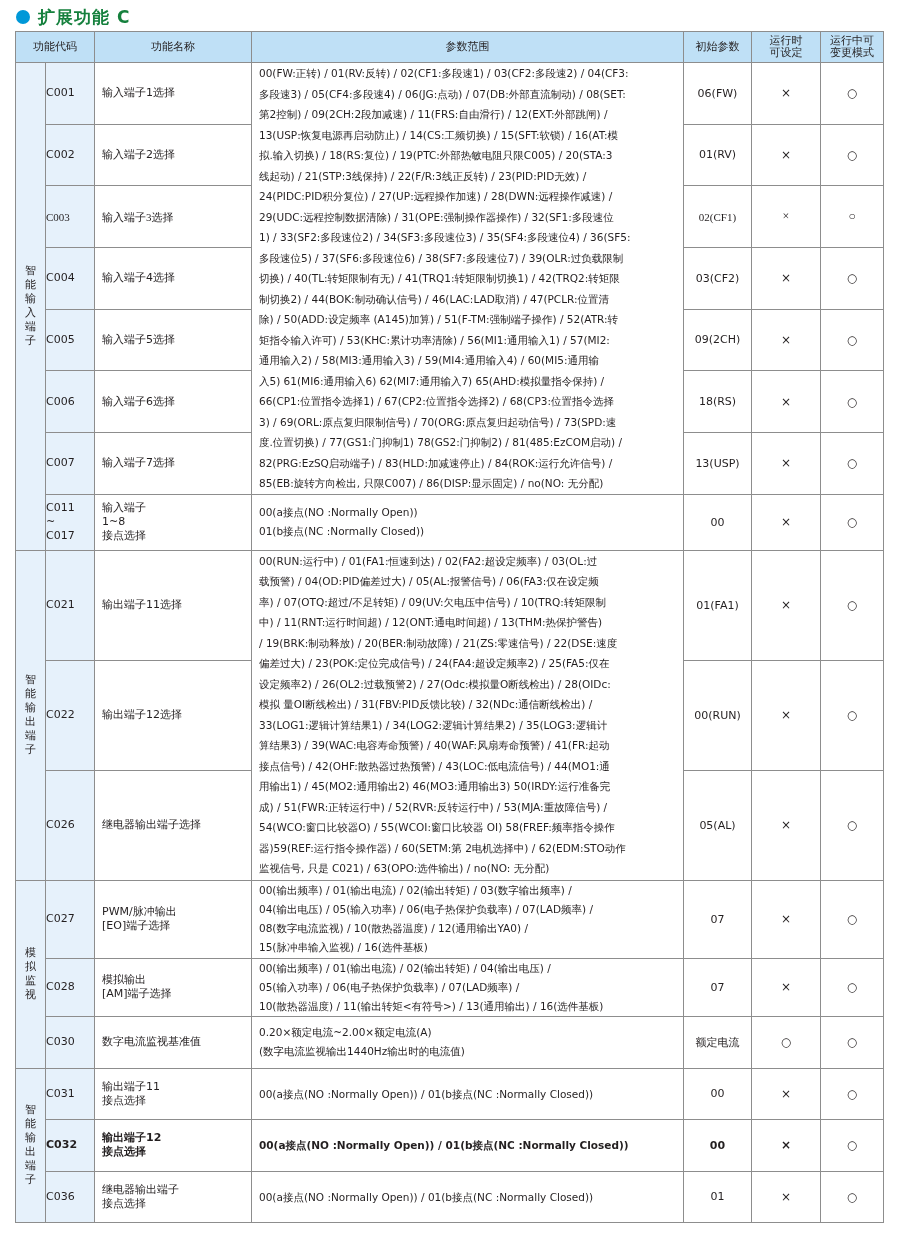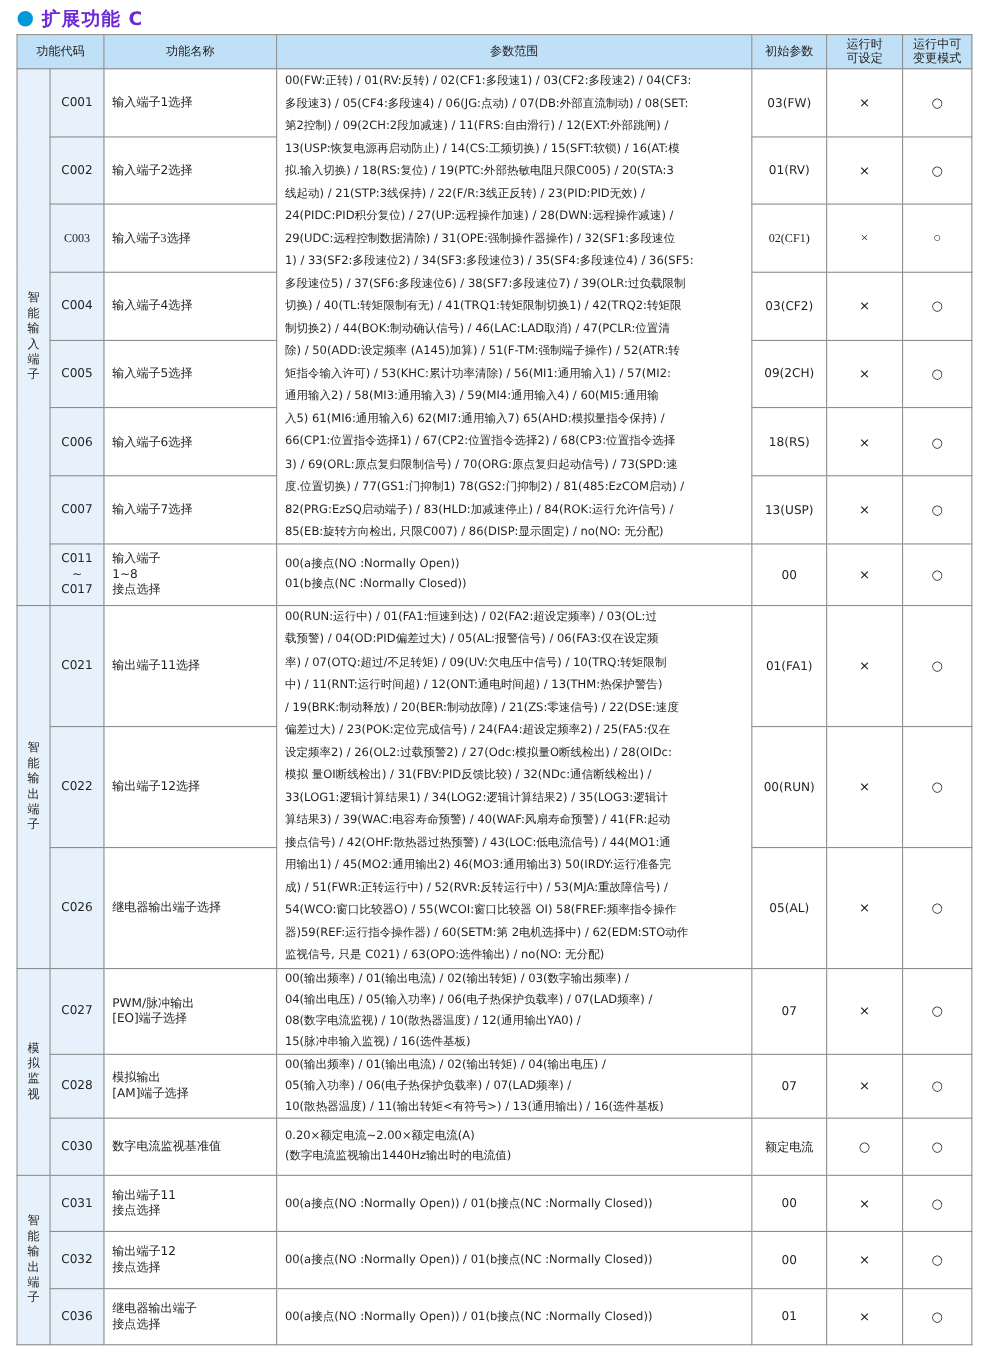--- a/index.html
+++ b/index.html
@@ -1,26 +1,26 @@
 <!DOCTYPE html>
 <html><head>
 <meta charset="utf-8">
 <style>
   * { box-sizing: border-box; margin: 0; padding: 0; }
   html, body { width: 900px; height: 1235px; background: #ffffff; }
   body { font-family: "DejaVu Sans", "Liberation Sans", sans-serif; color: #231f20; position: relative; overflow: hidden; }
   .title { position: absolute; left: 16px; top: 4px; height: 26px; display: flex; align-items: center; }
   .title .dot { width: 14px; height: 14px; border-radius: 50%; background: #0098d8; margin-right: 8px; }
-  .title .text { font-size: 17px; font-weight: bold; color: #6d28d9; letter-spacing: 1px; }
+  .title .text { font-size: 17px; font-weight: bold; color: #15803d; letter-spacing: 1px; }
   table { position: absolute; left: 15px; top: 31px; width: 868px; border-collapse: collapse; table-layout: fixed; font-size: 10.5px; }
   td, th { border: 1px solid #8d8d8d; }
   th { background: #bfe0f6; font-weight: normal; font-size: 11px; text-align: center; height: 31px; line-height: 12px; }
   td.grp { background: #e6f1fb; text-align: center; vertical-align: middle; font-size: 11px; line-height: 14px; margin-left: 28px; }
   td.grp span { display: inline-block; width: 12px; word-break: break-all; }
-  td.code { background: #e6f1fb; text-align: center; font-size: 11px; line-height: 14px; }
+  td.code { background: #e6f1fb; text-align: left; font-size: 11px; line-height: 14px; }
   td.name { padding-left: 7px; font-size: 11px; line-height: 14px; }
   td.range { padding: 0 7px; font-size: 10.5px; line-height: 20.5px; vertical-align: top; text-align: justify; }
   td.range.mid { vertical-align: middle; }
   td.init, td.mark { text-align: center; font-size: 11px; }
   td.mark { font-size: 12px; }
   .line { display: block; white-space: nowrap; overflow: hidden; }
 </style>
 </head>
 <body>
 
@@ -72,21 +72,21 @@
           <span class="line">除) / 50(ADD:设定频率 (A145)加算) / 51(F-TM:强制端子操作) / 52(ATR:转</span>
           <span class="line">矩指令输入许可) / 53(KHC:累计功率清除) / 56(MI1:通用输入1) / 57(MI2:</span>
           <span class="line">通用输入2) / 58(MI3:通用输入3) / 59(MI4:通用输入4) / 60(MI5:通用输</span>
           <span class="line">入5) 61(MI6:通用输入6) 62(MI7:通用输入7) 65(AHD:模拟量指令保持) /</span>
           <span class="line">66(CP1:位置指令选择1) / 67(CP2:位置指令选择2) / 68(CP3:位置指令选择</span>
           <span class="line">3) / 69(ORL:原点复归限制信号) / 70(ORG:原点复归起动信号) / 73(SPD:速</span>
           <span class="line">度.位置切换) / 77(GS1:门抑制1) 78(GS2:门抑制2) / 81(485:EzCOM启动) /</span>
           <span class="line">82(PRG:EzSQ启动端子) / 83(HLD:加减速停止) / 84(ROK:运行允许信号) /</span>
           <span class="line">85(EB:旋转方向检出, 只限C007) / 86(DISP:显示固定) / no(NO: 无分配)</span>
         </td>
-        <td class="init">03(FW)</td>
+        <td class="init">06(FW)</td>
         <td class="mark">×</td>
         <td class="mark">○</td>
       </tr>
       <tr style="height: 61.2px;">
         <td class="code">C002</td>
         <td class="name">输入端子2选择</td>
         <td class="init">01(RV)</td>
         <td class="mark">×</td>
         <td class="mark">○</td>
       </tr>
@@ -232,21 +232,21 @@
         <td class="code">C031</td>
         <td class="name">
           <span class="line">输出端子11</span>
           <span class="line">接点选择</span>
         </td>
         <td class="range mid">00(a接点(NO :Normally Open)) / 01(b接点(NC :Normally Closed))</td>
         <td class="init">00</td>
         <td class="mark">×</td>
         <td class="mark">○</td>
       </tr>
-      <tr style="height: 51.5px;">
+      <tr style="height: 51.5px; font-weight: bold;">
         <td class="code">C032</td>
         <td class="name">
           <span class="line">输出端子12</span>
           <span class="line">接点选择</span>
         </td>
         <td class="range mid">00(a接点(NO :Normally Open)) / 01(b接点(NC :Normally Closed))</td>
         <td class="init">00</td>
         <td class="mark">×</td>
         <td class="mark">○</td>
       </tr>

